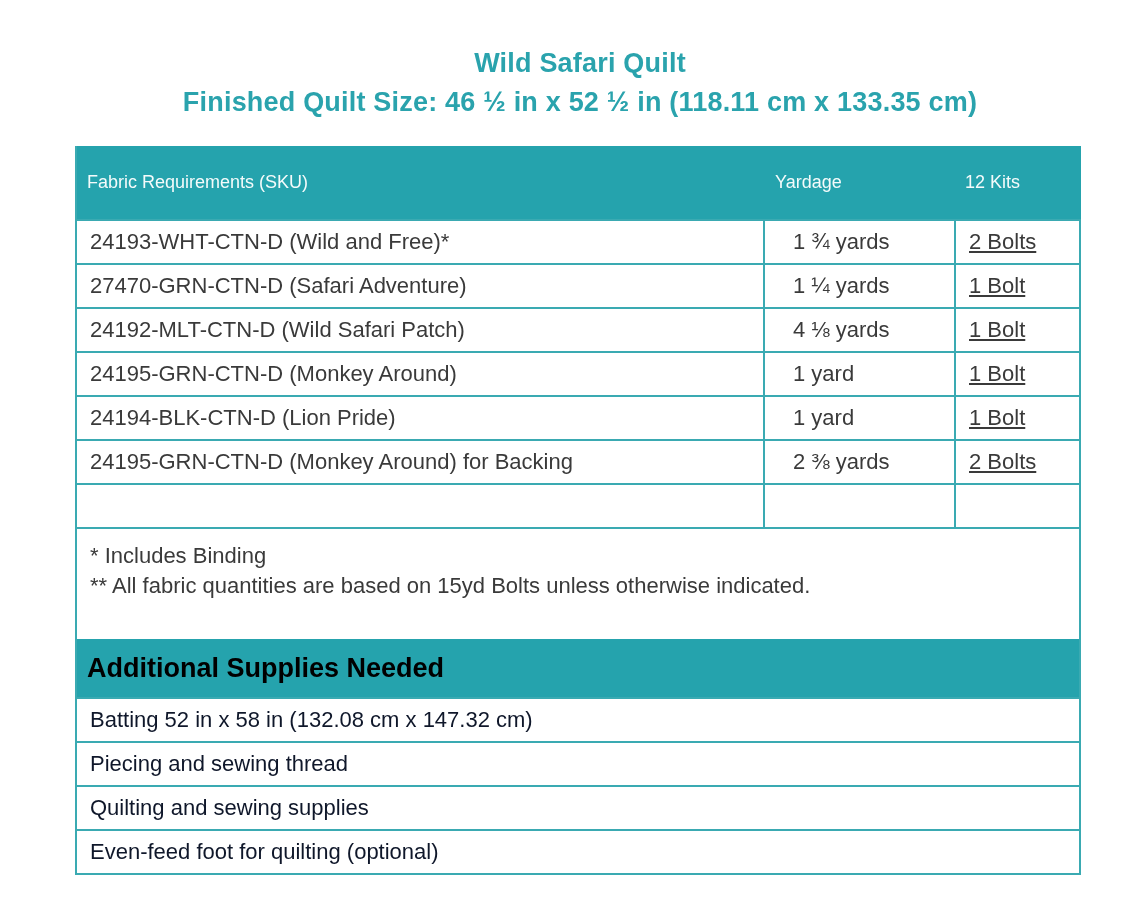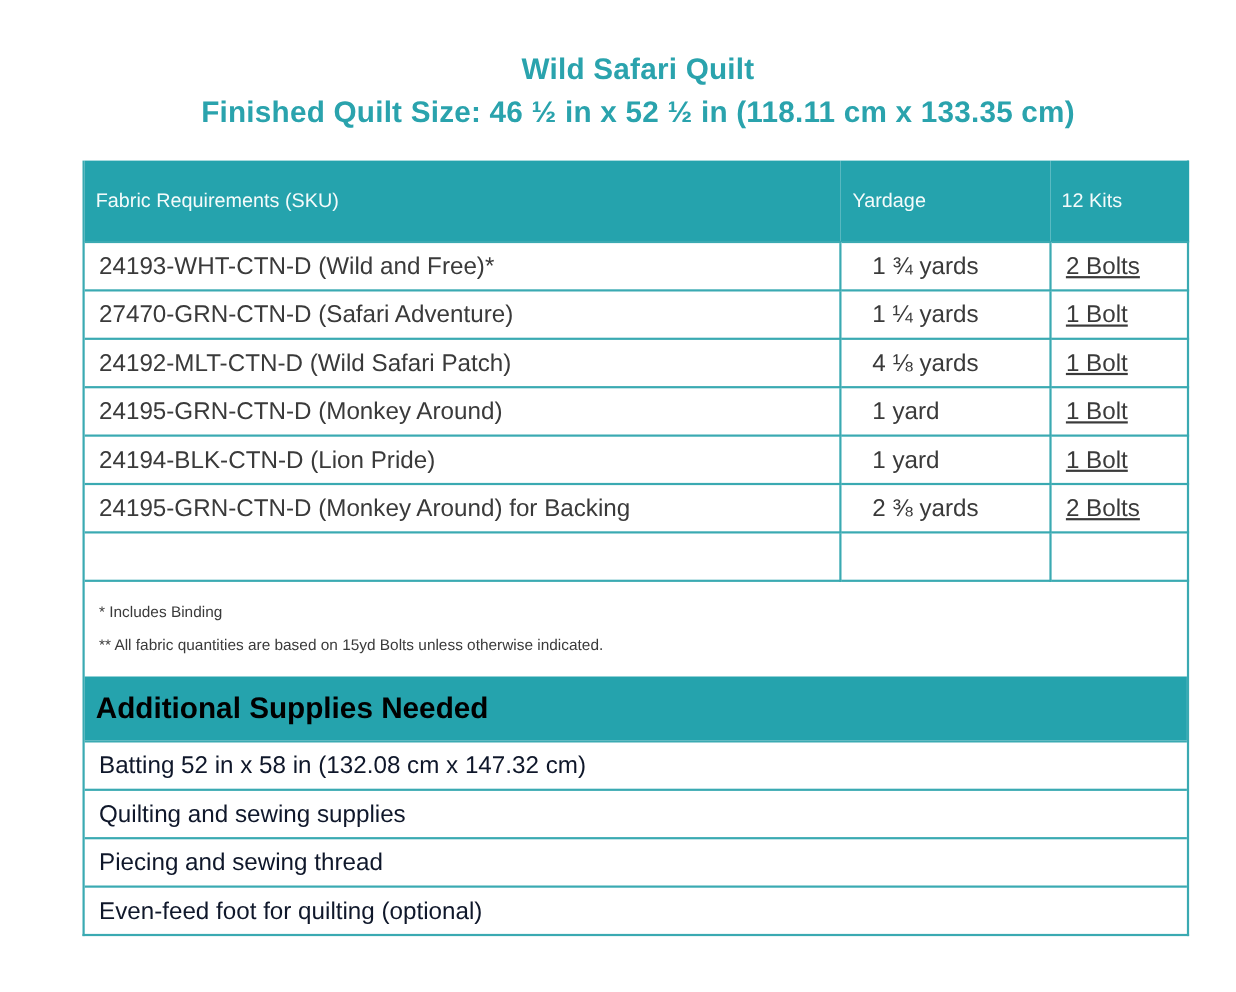--- a/index.html
+++ b/index.html
@@ -25,21 +25,21 @@
     thead th.kits { padding-left: 10px; }
 
     tbody td {
       font-size: 22px; height: 44px; padding: 0 13px; color: #3a3a3a;
       border-bottom: 2px solid #3aaab2; border-right: 2px solid #3aaab2; white-space: nowrap; margin-left: 43px;
     }
     tbody td.yard { padding-left: 28px; }
     tbody td.kits { border-right: none; text-decoration: underline; }
     tbody tr.empty td { height: 44px; }
 
-    .notes { padding: 12px 13px 12px; font-size: 14px; line-height: 30px; border-bottom: 0; height: 86px; }
+    .notes { padding: 12px 13px 12px; font-size: 22px; line-height: 30px; border-bottom: 0; height: 110px; }
 
     .supplies-head {
       background: #25a3ad; color: #000000; font-weight: bold; font-size: 27px;
       height: 58px; line-height: 58px; padding: 0 10px;
     }
     .supply-row {
       font-size: 22px; height: 44px; line-height: 42px; padding: 0 13px;
       border-top: 2px solid #3aaab2; color: #0f172a;
     }
     .supply-row:first-of-type { border-top: none; }
@@ -106,17 +106,17 @@
   </table>
 
   <div class="notes">
     <div>* Includes Binding</div>
     <div>** All fabric quantities are based on 15yd Bolts unless otherwise indicated.</div>
   </div>
 
   <div>
     <div class="supplies-head">Additional Supplies Needed</div>
     <div class="supply-row">Batting 52 in x 58 in (132.08 cm x 147.32 cm)</div>
+    <div class="supply-row">Piecing and sewing thread</div>
     <div class="supply-row">Quilting and sewing supplies</div>
-    <div class="supply-row">Piecing and sewing thread</div>
     <div class="supply-row">Even-feed foot for quilting (optional)</div>
   </div>
 </div>
 
 </body></html>

